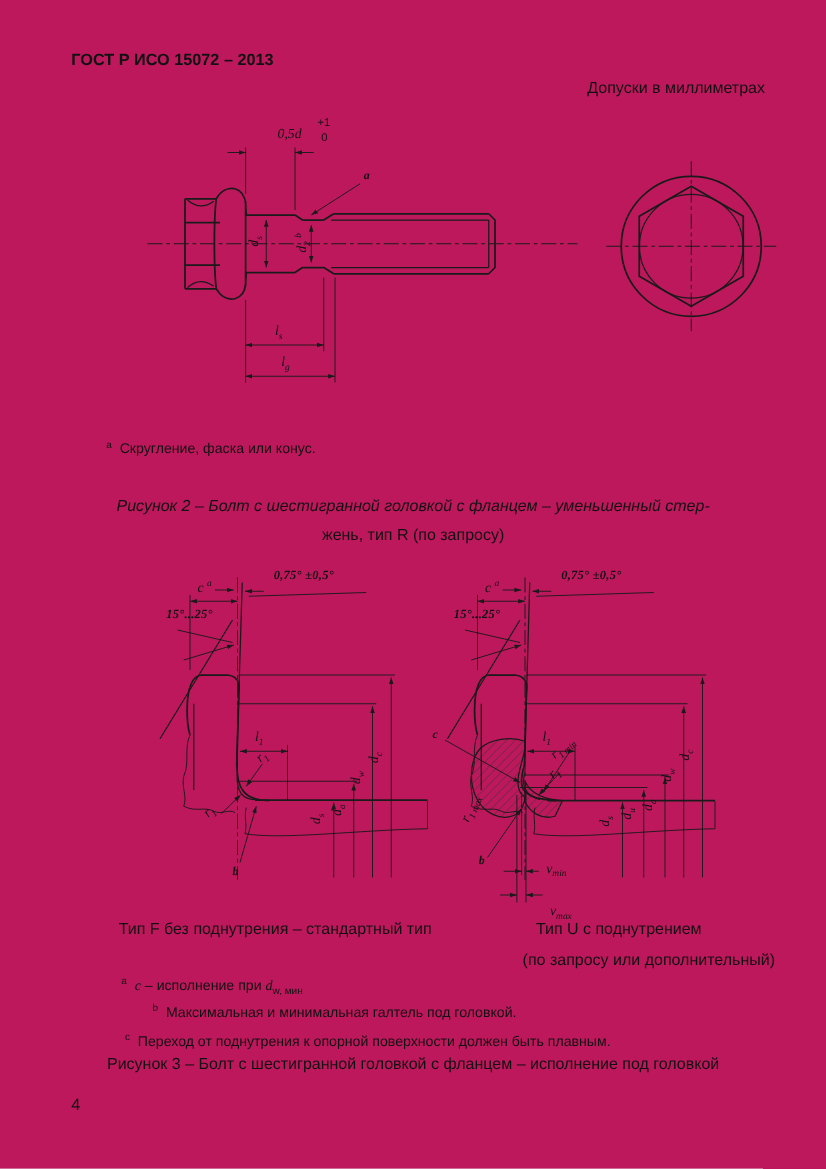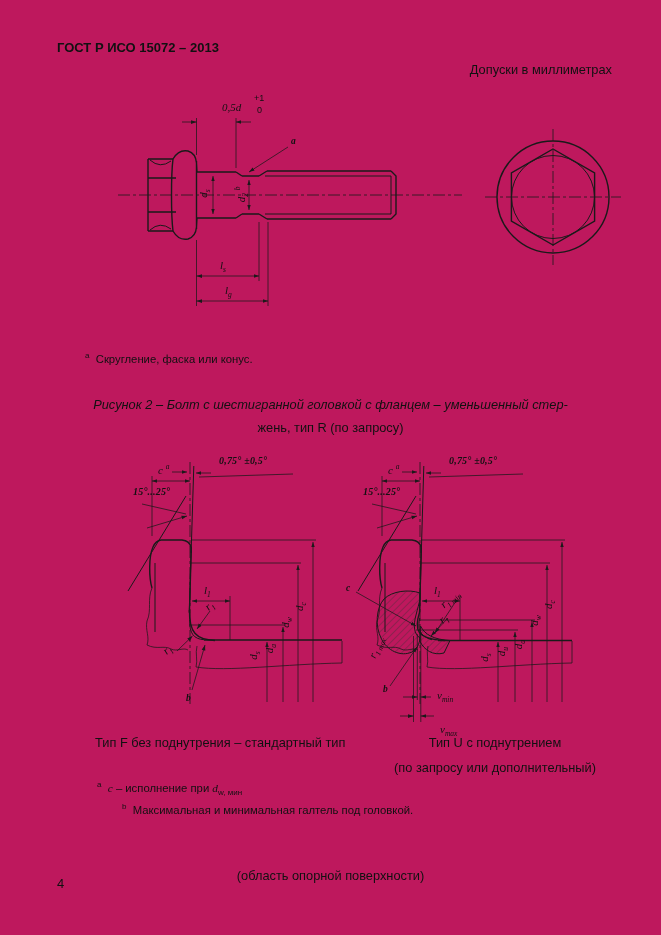--- a/index.html
+++ b/index.html
@@ -208,21 +208,22 @@
   <span class="lbl dim" style="left:437px;top:689px;"><i>v</i><sub>min</sub></span>
   <span class="lbl dim" style="left:440px;top:723px;"><i>v</i><sub>max</sub></span>
   <span class="lbl dim rot" style="left:481px;top:650px;"><i>d</i><sub>s</sub></span>
   <span class="lbl dim rot" style="left:498px;top:644px;"><i>d</i><sub>u</sub></span>
   <span class="lbl dim rot" style="left:515px;top:637px;"><i>d</i><sub>a</sub></span>
   <span class="lbl dim rot" style="left:530px;top:613px;"><i>d</i><sub>w</sub></span>
   <span class="lbl dim rot" style="left:545px;top:597px;"><i>d</i><sub>c</sub></span>
 
   <div class="lbl cap" style="left:95px;top:735px;text-align:center;">Тип F без поднутрения – стандартный тип</div>
   <div class="lbl cap center" style="left:370px;top:735px;width:250px;">Тип U  с поднутрением</div>
-  <div class="lbl cap center" style="left:370px;top:760px;width:250px;">(по запросу или дополнительный)</div>
+  <div class="lbl cap center" style="left:370px;top:760px;width:250px;text-align:right;">(по запросу или дополнительный)</div>
 
   <div class="lbl fnote" style="left:97px;top:780px;"><span class="mark">a</span>&nbsp; <span class="var">c</span> <span>– исполнение при</span> <span class="var">d</span><sub style="font-size:8px;">w, мин</sub></div>
   <div class="lbl fnote" style="left:97px;top:802px;margin-left:25px;"><span class="mark">b</span>&nbsp; <span>Максимальная и минимальная галтель под головкой.</span></div>
-
-  <div class="lbl cap center" style="left:57px;top:868px;width:547px;">(область опорной поверхности)</div>
+  <div class="lbl fnote" style="left:100px;top:825px;"><span class="mark">c</span>&nbsp; <span>Переход от поднутрения к опорной поверхности должен быть плавным.</span></div>
+
+  <div class="lbl cap center" style="left:57px;top:843px;width:547px;">Рисунок 3 – Болт с шестигранной головкой с фланцем – исполнение под головкой</div>
 
   <div class="lbl" style="left:57px;top:876px;font-size:13px;">4</div>
 </div>
 
 </body></html>

